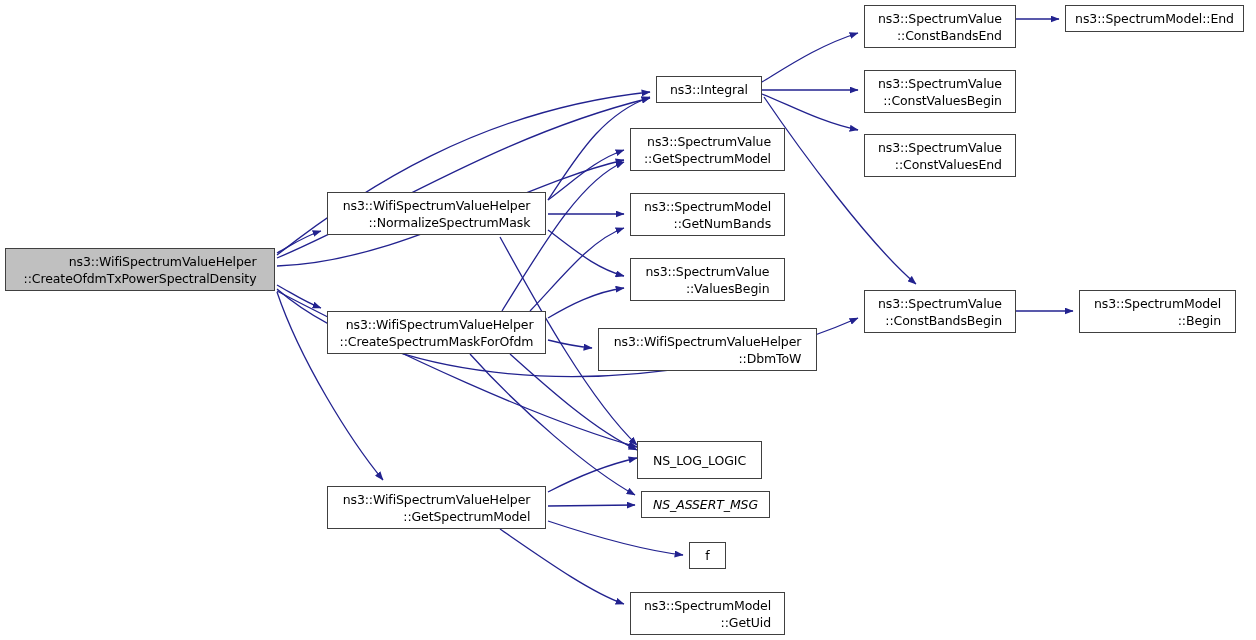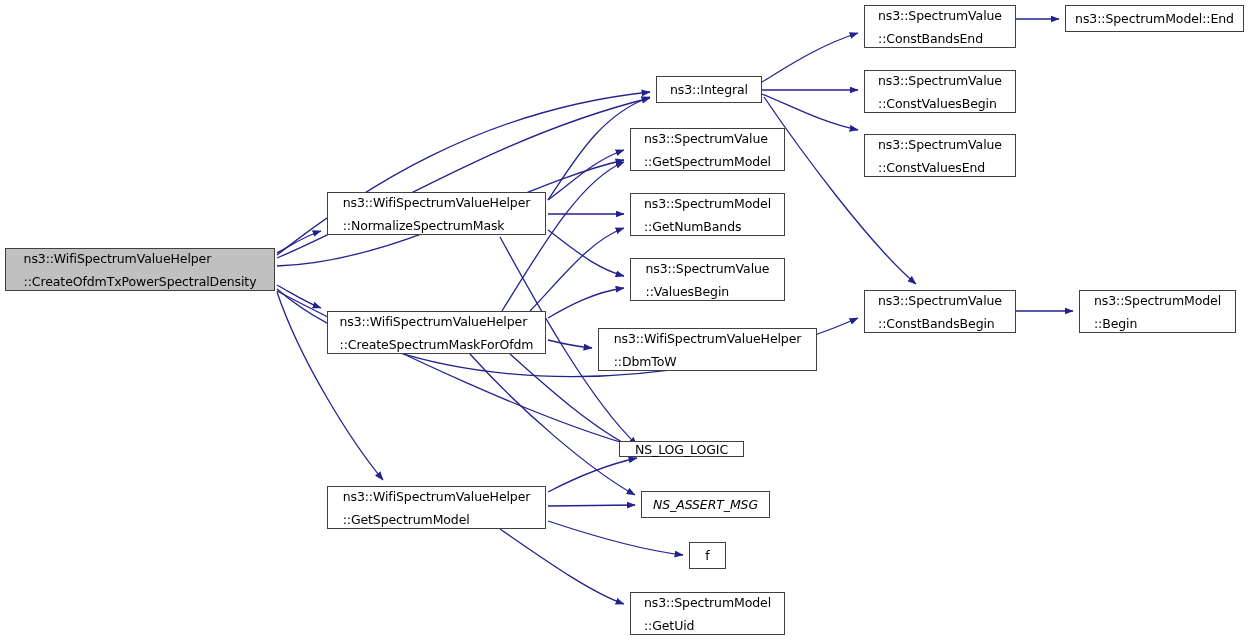--- a/index.html
+++ b/index.html
@@ -22,25 +22,25 @@
     height: 640px;
     pointer-events: none;
   }
   .node {
     position: absolute;
     box-sizing: border-box;
     border: 1px solid #404040;
     background: #ffffff;
     color: #000000;
     font-size: 12.5px;
-    line-height: 23px;
+    line-height: 17px;
     display: flex;
     align-items: center;
     justify-content: center;
-    text-align: left;
+    text-align: right;
     white-space: pre;
     letter-spacing: -0.1px;
     z-index: 2;
     cursor: pointer;
   }
   .node.root {
     background: #c0c0c0;
     border: 1px solid #404040;
   }
   .node .lbl { display: block; }
@@ -95,21 +95,21 @@
 ::GetSpectrumModel</span></div>
     <div class="node" style="left: 656px; top: 76px; width: 106px; height: 27px;"><span class="lbl">ns3::Integral</span></div>
     <div class="node" style="left: 630px; top: 128px; width: 155px; height: 43px;"><span class="lbl">ns3::SpectrumValue
 ::GetSpectrumModel</span></div>
     <div class="node" style="left: 630px; top: 193px; width: 155px; height: 43px;"><span class="lbl">ns3::SpectrumModel
 ::GetNumBands</span></div>
     <div class="node" style="left: 630px; top: 258px; width: 155px; height: 43px;"><span class="lbl">ns3::SpectrumValue
 ::ValuesBegin</span></div>
     <div class="node" style="left: 598px; top: 328px; width: 219px; height: 43px;"><span class="lbl">ns3::WifiSpectrumValueHelper
 ::DbmToW</span></div>
-    <div class="node" style="left: 619px; top: 441px; width: 125px; height: 16px;"><span class="lbl">NS_LOG_LOGIC</span></div>
+    <div class="node" style="left: 637px; top: 441px; width: 125px; height: 38px;"><span class="lbl">NS_LOG_LOGIC</span></div>
     <div class="node" style="left: 641px; top: 491px; width: 129px; height: 27px; font-style: italic;"><span class="lbl">NS_ASSERT_MSG</span></div>
     <div class="node" style="left: 689px; top: 542px; width: 37px; height: 27px;"><span class="lbl">f</span></div>
     <div class="node" style="left: 630px; top: 592px; width: 155px; height: 43px;"><span class="lbl">ns3::SpectrumModel
 ::GetUid</span></div>
     <div class="node" style="left: 864px; top: 5px; width: 152px; height: 43px;"><span class="lbl">ns3::SpectrumValue
 ::ConstBandsEnd</span></div>
     <div class="node" style="left: 864px; top: 70px; width: 152px; height: 43px;"><span class="lbl">ns3::SpectrumValue
 ::ConstValuesBegin</span></div>
     <div class="node" style="left: 864px; top: 134px; width: 152px; height: 43px;"><span class="lbl">ns3::SpectrumValue
 ::ConstValuesEnd</span></div>

